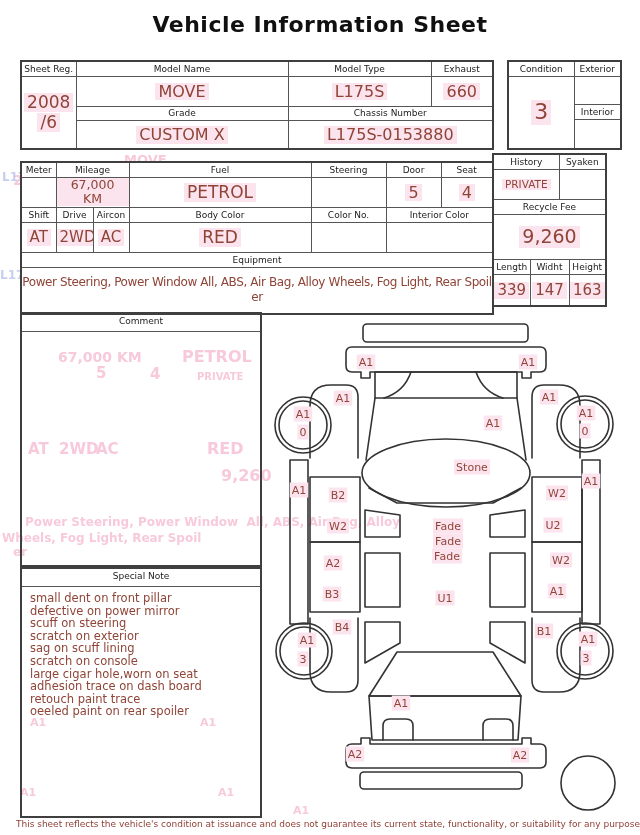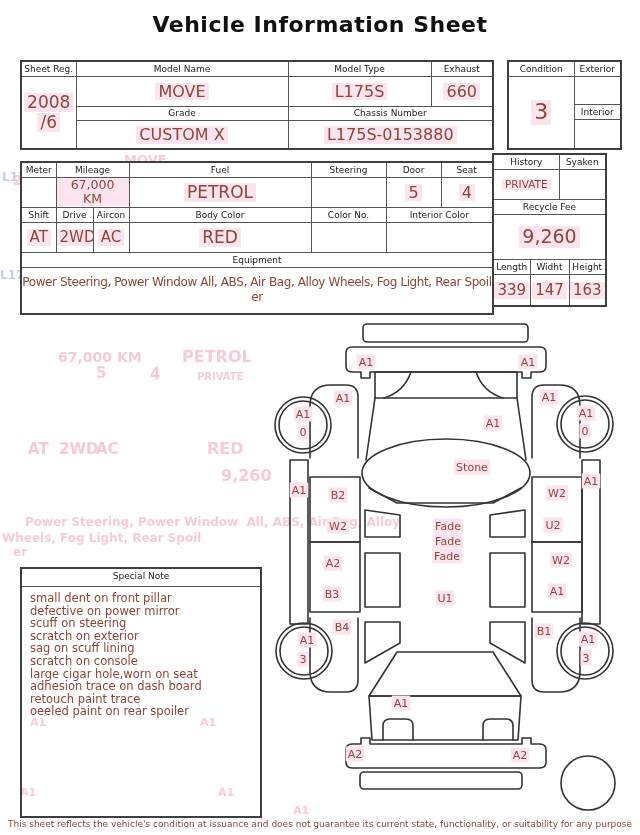--- a/index.html
+++ b/index.html
@@ -25,21 +25,21 @@
   .notes{padding:5px 0 0 8px;}
   .note-item{font-size:11.5px;line-height:12.6px;color:#8f4437;letter-spacing:0;}
   
   .ghost{position:absolute;color:#f2a6c3;opacity:.6;white-space:pre;font-weight:bold;z-index:0;}
   .ghost.blue{color:#a9b5e9;opacity:.65;}
   
   #car-svg{position:absolute;left:270px;top:310px;}
   #car-svg .shape{fill:none;stroke:#333333;stroke-width:1.6;stroke-linejoin:round;stroke-linecap:round;}
   #car-svg text{font-family:"DejaVu Sans","Liberation Sans",sans-serif;font-size:11px;
                 fill:#92463a;text-anchor:middle;dominant-baseline:central;}
-  .disclaimer{position:absolute;left:0;top:819px;width:640px;text-align:center;
+  .disclaimer{position:absolute;left:0;top:819px;width:640px;text-align:right;
               font-size:9px;color:#8e3f35;}
 </style>
 </head>
 <body>
 
 <div class="sheet">
 
   <div class="title">Vehicle Information Sheet</div>
 
   <span class="ghost" style="left:58px;top:349px;font-size:14px">67,000 KM</span>
@@ -206,20 +206,23 @@
       <th>Height</th>
     </tr>
     <tr style="height:32px">
       <td class="fs15"><span class="hl">339</span></td>
       <td colspan="2" class="fs15"><span class="hl">147</span></td>
       <td class="fs15"><span class="hl">163</span></td>
     </tr>
   </tbody>
     </table>
 
+  <div class="box" style="left:20px;top:312px;width:238px;height:251px">
+    <div class="boxhdr">Comment</div>
+  </div>
 
   <div class="box" style="left:20px;top:567px;width:238px;height:247px">
     <div class="boxhdr">Special Note</div>
     <div class="notes">
       <div class="note-item">small dent on front pillar</div>
       <div class="note-item">defective on power mirror</div>
       <div class="note-item">scuff on steering</div>
       <div class="note-item">scratch on exterior</div>
       <div class="note-item">sag on scuff lining</div>
       <div class="note-item">scratch on console</div>

